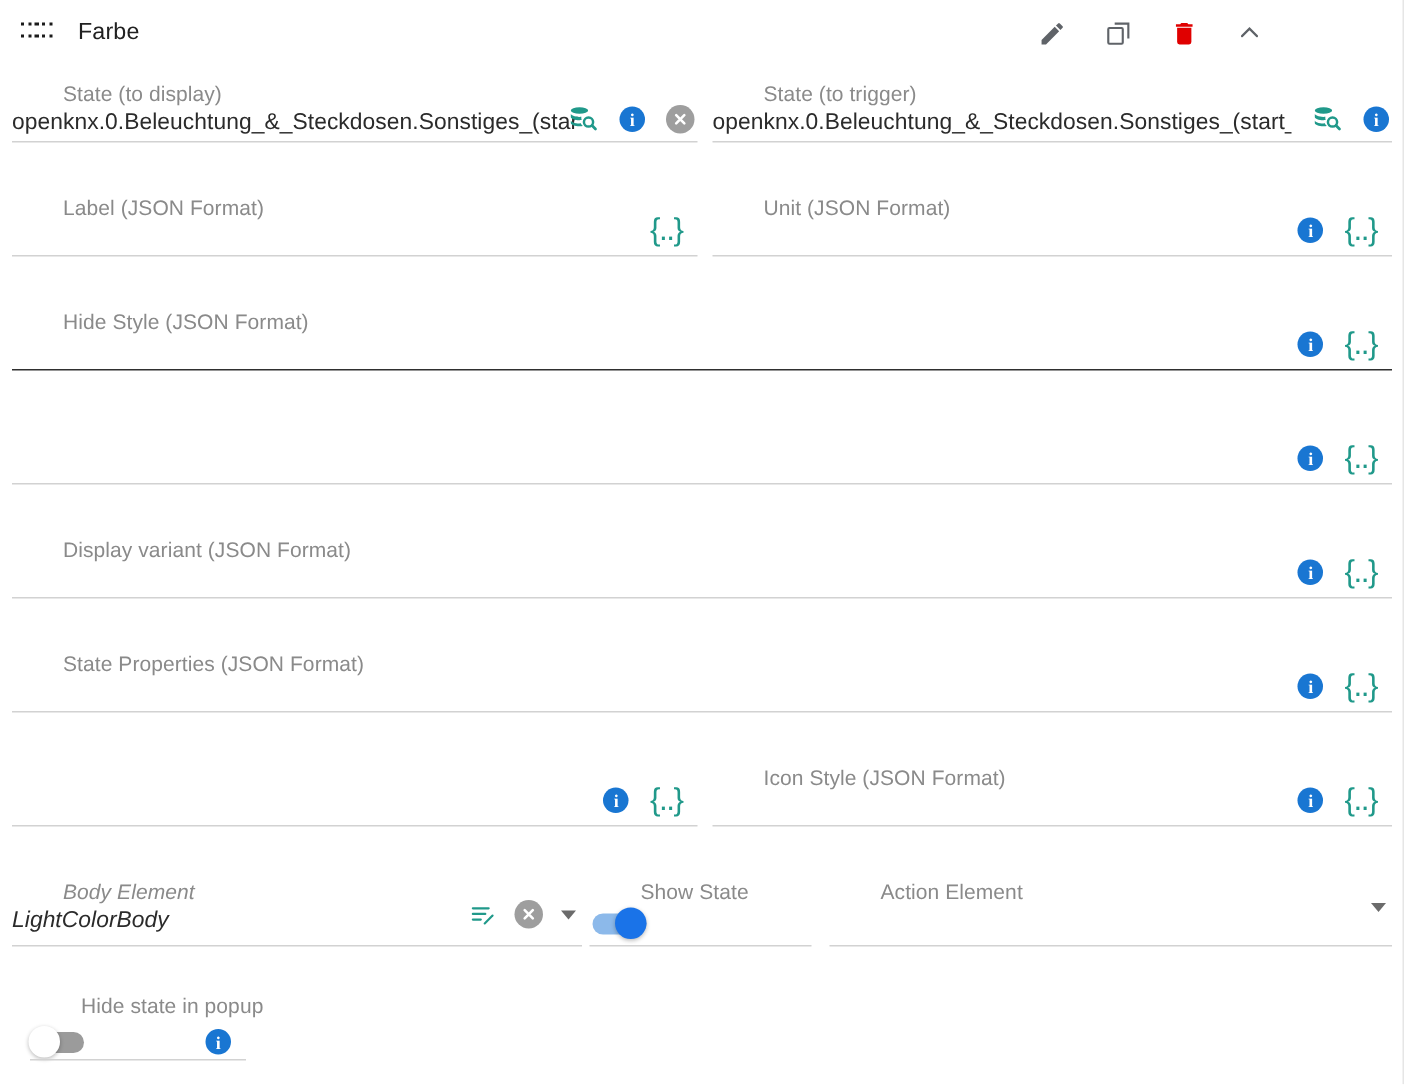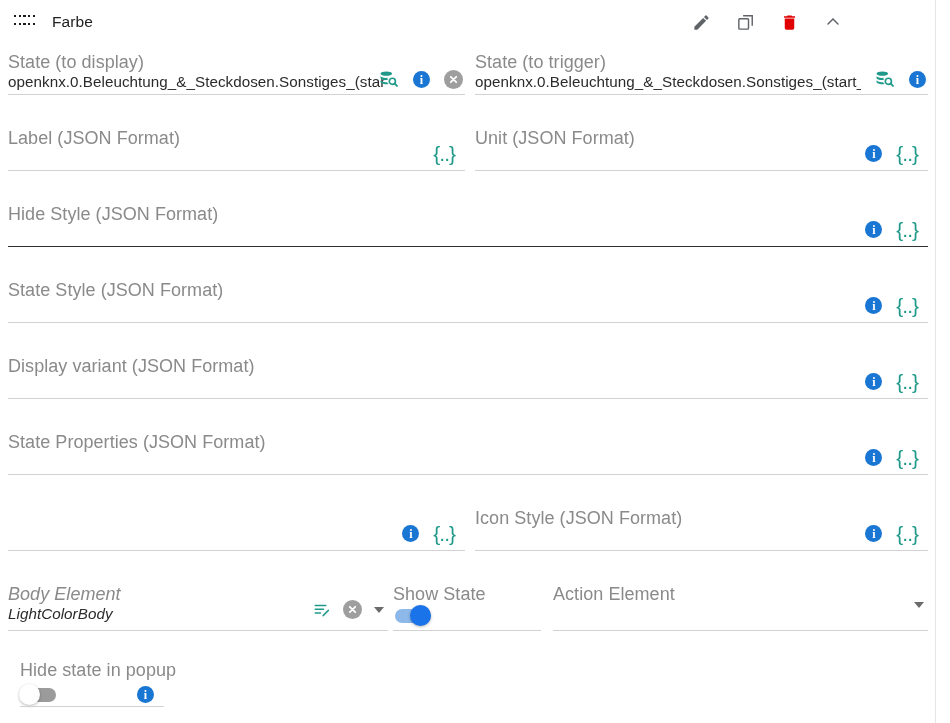--- a/index.html
+++ b/index.html
@@ -77,25 +77,26 @@
     cursor: pointer;
     background: none; border: none; padding: 0;
   }
 
   
   .field {
     position: absolute;
     box-sizing: border-box;
   }
   .field-label {
-    font-size: 18px;
+    font-size: 14px;
     color: #8a8a8a;
     line-height: 14px;
     white-space: nowrap;
     letter-spacing: .05px;
+    margin-left: 34px;
   }
   .field-value {
     font-size: 15.2px;
     color: #2b2b2b;
     line-height: 20px;
     margin-top: 3px;
     white-space: nowrap;
     overflow: hidden;
     letter-spacing: .05px;
   }
@@ -296,21 +297,20 @@
     <div class="field-label">Hide Style (JSON Format)</div>
     <div class="field-value" style="width:840px;"></div>
     <div class="field-adorn" style="right:10px; top:12px;">
       <span class="icon-info">i</span>
       <span class="icon-json">{..}</span>
     </div>
     <div class="field-underline strong"></div>
   </div>
 
   <div class="field" style="left:8px; top:283px; width:920px; height:40px;">
-    <div class="field-label">State Style (JSON Format)</div>
     <div class="field-value" style="width:840px;"></div>
     <div class="field-adorn" style="right:10px; top:12px;">
       <span class="icon-info">i</span>
       <span class="icon-json">{..}</span>
     </div>
     <div class="field-underline"></div>
   </div>
 
   <div class="field" style="left:8px; top:359px; width:920px; height:40px;">
     <div class="field-label">Display variant (JSON Format)</div>

